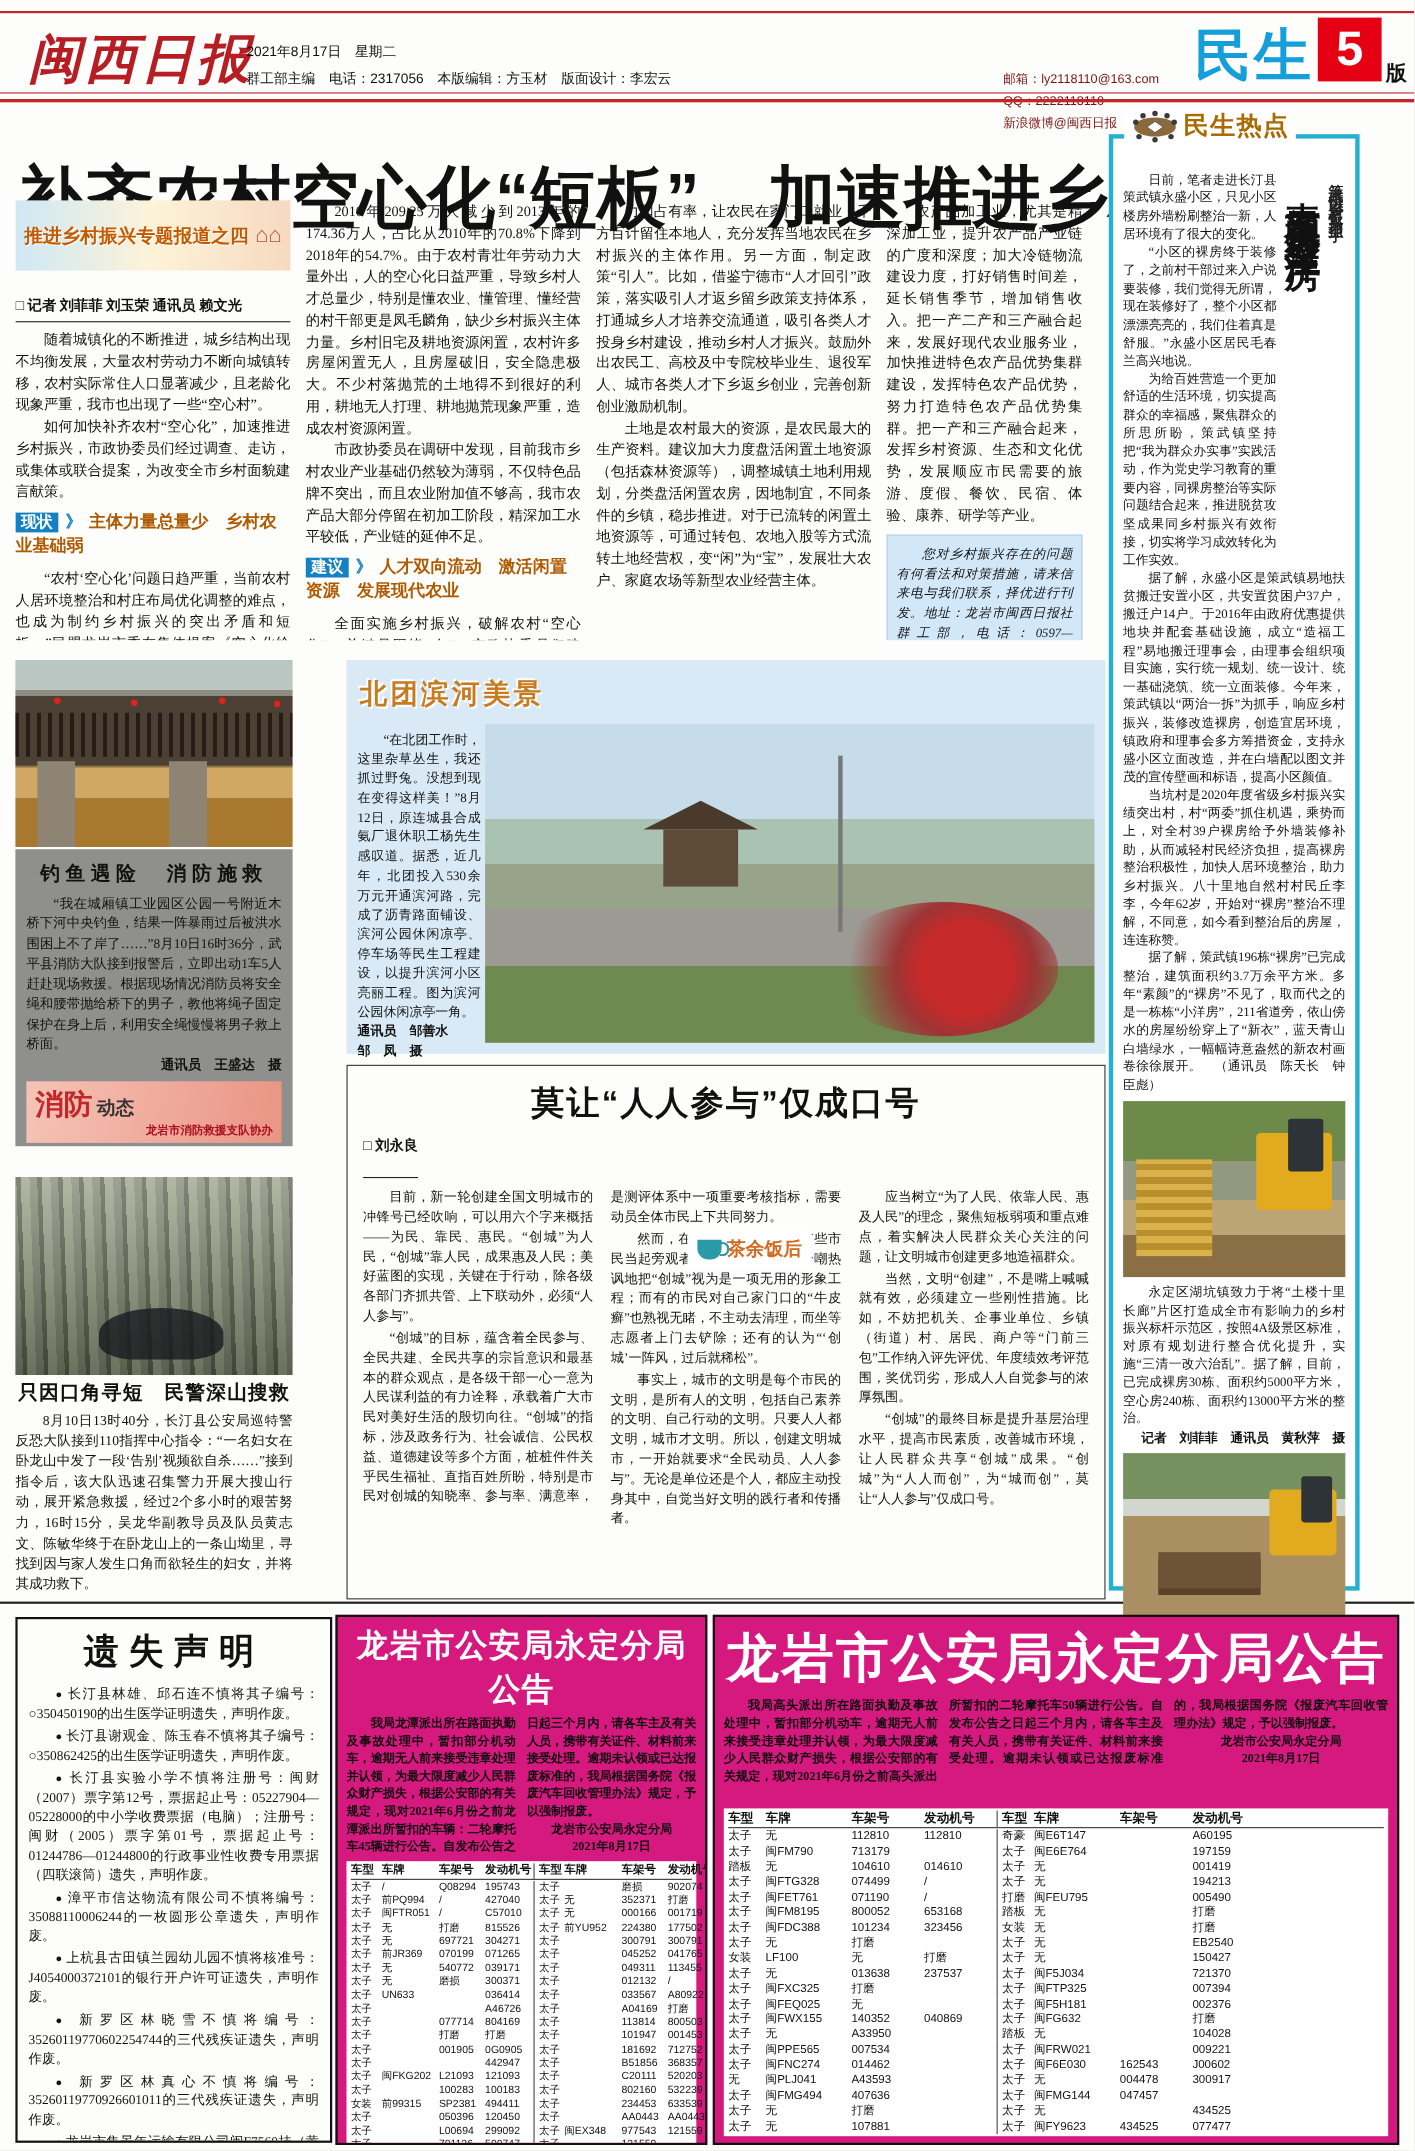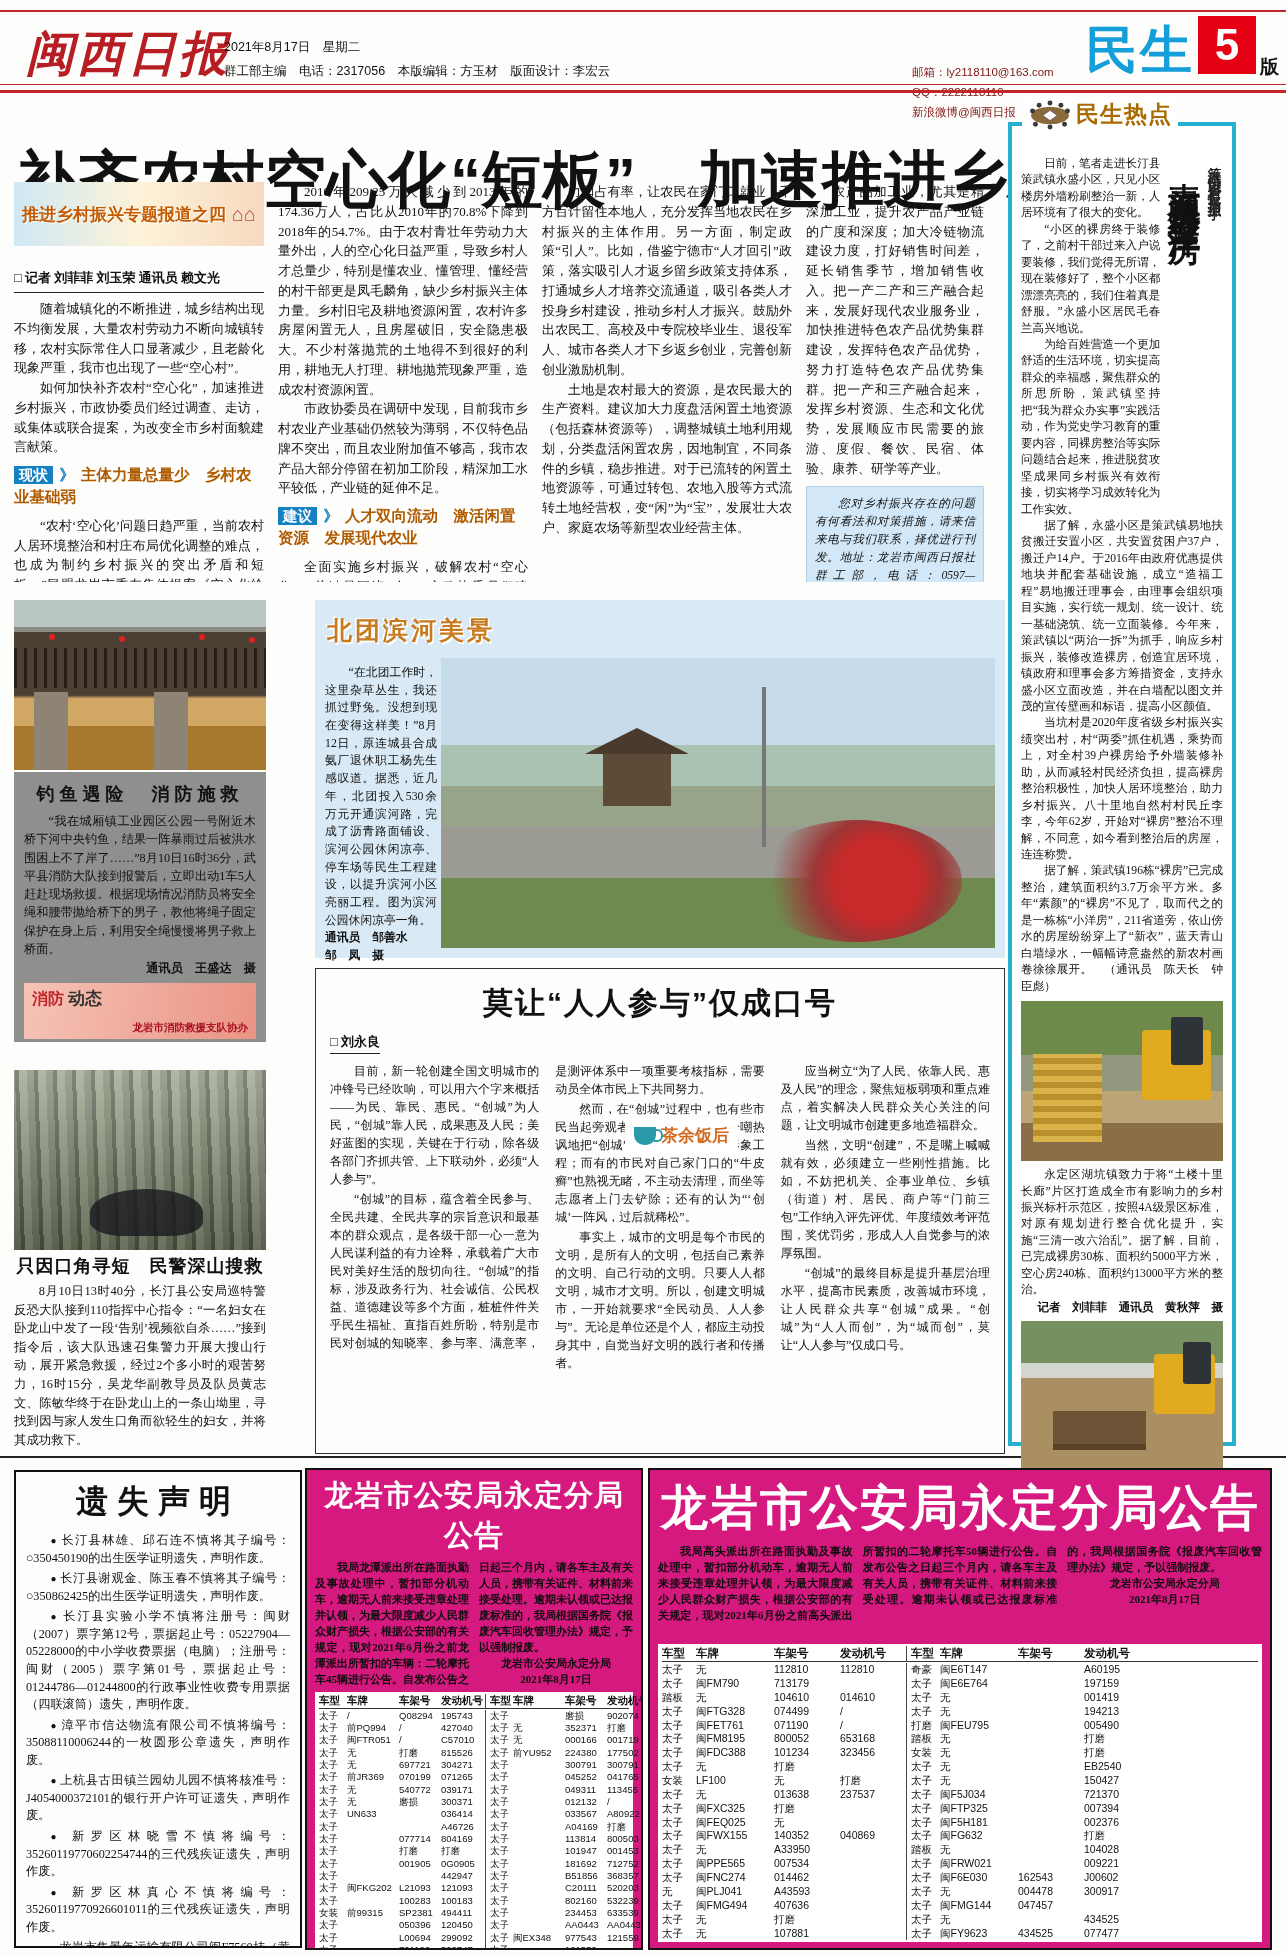--- a/index.html
+++ b/index.html
@@ -78,21 +78,21 @@
   .ph-exc2 .cab{position:absolute;top:14%;right:6%;width:14%;height:28%;background:#2e3338;border-radius:3px;}
   
   .fishbox{position:absolute;top:772px;left:14px;width:252px;height:270px;background:#8f8f8d;
       padding:8px 10px;box-sizing:border-box;overflow:hidden;}
   .fishbox h3{margin:2px 0 6px 0;font-size:18px;letter-spacing:5px;text-align:center;
       font-family:"Liberation Sans","DejaVu Sans",sans-serif;}
   .fishbox p{margin:0;font-size:12.2px;line-height:1.5;text-align:justify;text-indent:2em;}
   .fishbox .credit{text-align:right;font-size:12.2px;font-weight:bold;margin-top:2px;}
   .firebanner{margin-top:6px;height:56px;background:linear-gradient(100deg,#f5c3b6,#ea9484);
       position:relative;padding:4px 8px;box-sizing:border-box;}
-  .firebanner .t1{font-size:16px;font-weight:900;color:#c0262a;font-family:"Liberation Sans","DejaVu Sans",sans-serif;}
+  .firebanner .t1{font-size:26px;font-weight:900;color:#c0262a;font-family:"Liberation Sans","DejaVu Sans",sans-serif;}
   .firebanner .t2{font-size:17px;font-weight:900;color:#333;}
   .firebanner .sub{position:absolute;right:8px;bottom:4px;font-size:10.5px;font-weight:bold;color:#a12;}
   
   .rescue{position:absolute;top:1254px;left:14px;width:252px;height:198px;overflow:hidden;}
   .rescue h3{margin:0 0 4px 0;font-size:18px;text-align:center;letter-spacing:1px;
       font-family:"Liberation Sans","DejaVu Sans",sans-serif;}
   .rescue p{margin:0;font-size:12.4px;line-height:1.5;text-align:justify;text-indent:2em;}
   .divider{position:absolute;top:1456px;left:0;width:100%;border-top:2px solid #222;}
   
   .lostbox{position:absolute;top:1470px;left:14px;width:288px;height:478px;border:2.5px solid #111;
@@ -109,21 +109,21 @@
   .beituan .bcap{position:absolute;top:64px;left:10px;width:112px;font-size:11.8px;line-height:1.5;
       text-align:justify;}
   .beituan .bcap p{margin:0;text-indent:2em;}
   .beituan .bcredit{margin-top:4px;font-weight:bold;text-indent:0 !important;}
   
   .essay{position:absolute;top:968px;left:315px;width:690px;height:486px;border:1.5px solid #333;
       padding:10px 14px;box-sizing:border-box;overflow:hidden;}
   .essay h2{margin:4px 0 8px 0;text-align:center;font-size:30px;letter-spacing:2px;
       font-family:"Liberation Sans","DejaVu Sans",sans-serif;}
   .essay .author{font-size:13px;font-weight:bold;border-bottom:1.5px solid #222;display:inline-block;
-      padding-bottom:2px;margin-bottom:8px;}
+      padding-bottom:20px;margin-bottom:8px;}
   .essay .cols{column-count:3;column-gap:16px;height:372px;overflow:hidden;}
   .essay .cols p{margin:0 0 2px 0;font-size:12px;line-height:1.5;text-align:justify;text-indent:2em;}
   .tea-badge{position:absolute;left:312px;top:152px;background:#fff;padding:3px 6px;display:flex;
       align-items:center;gap:5px;box-shadow:0 0 0 3px #fff;}
   .tea-badge .cup{width:22px;height:18px;background:#2a9aa8;border-radius:0 0 10px 10px;position:relative;}
   .tea-badge .cup::after{content:"";position:absolute;right:-7px;top:2px;width:7px;height:9px;
       border:2.5px solid #2a9aa8;border-left:none;border-radius:0 6px 6px 0;}
   .tea-badge .ttxt{font-size:17px;font-weight:900;color:#d2691e;
       font-family:"Liberation Sans","DejaVu Sans",sans-serif;}
   

